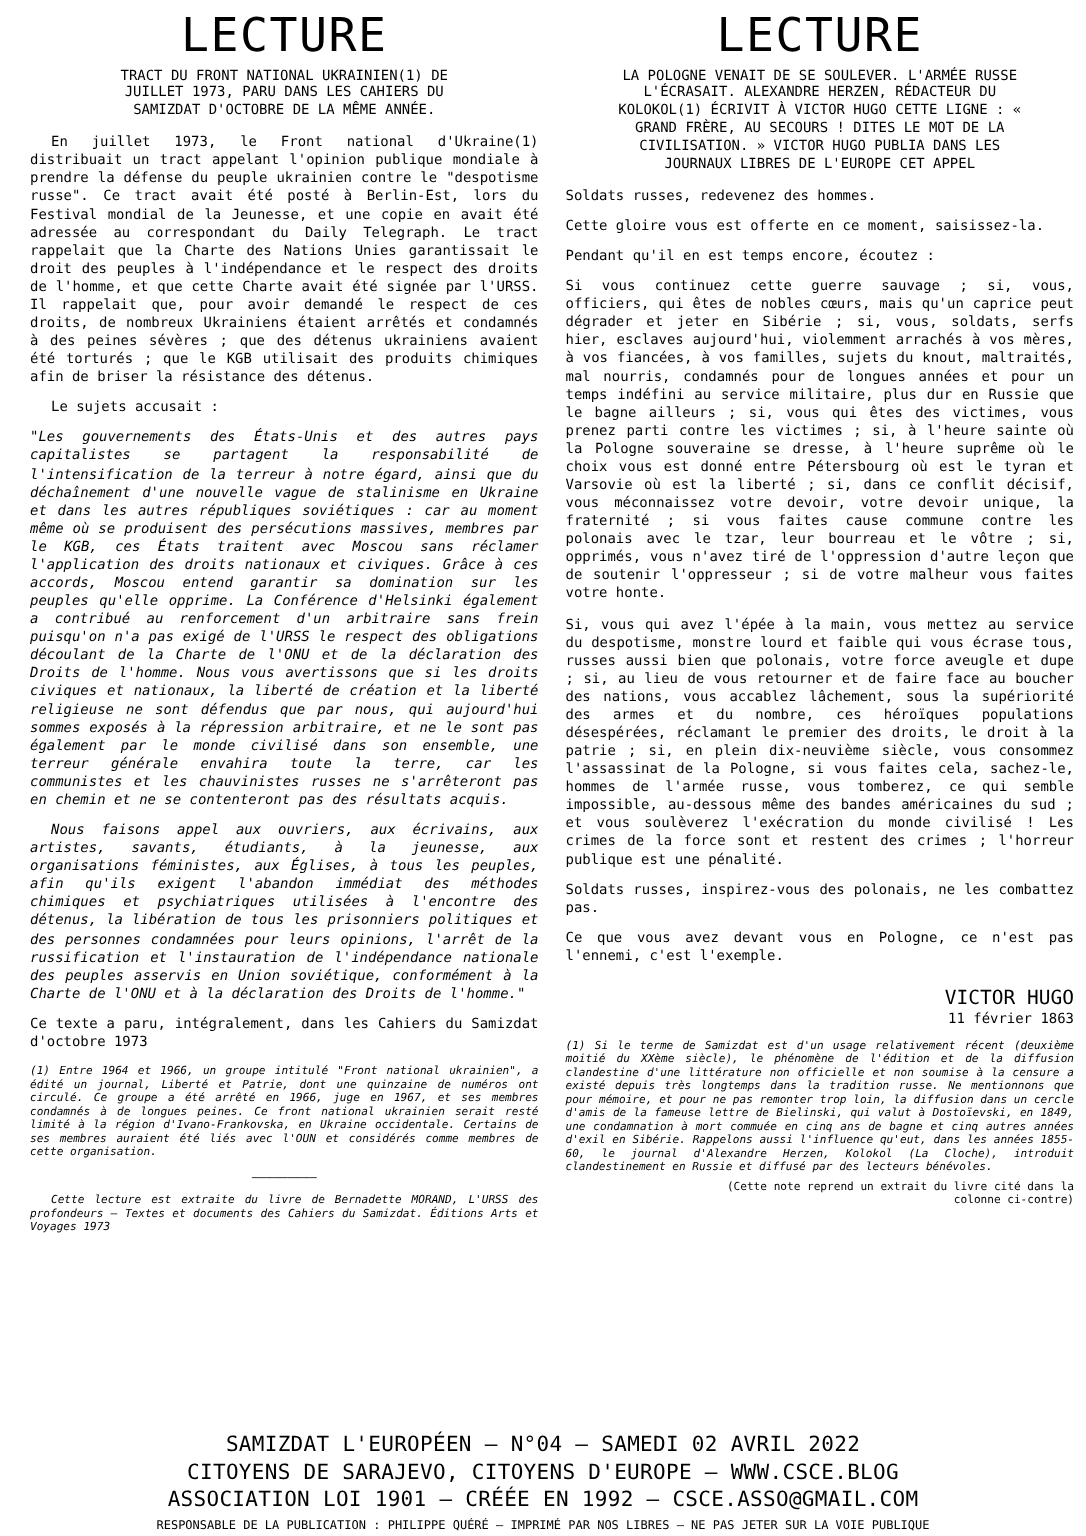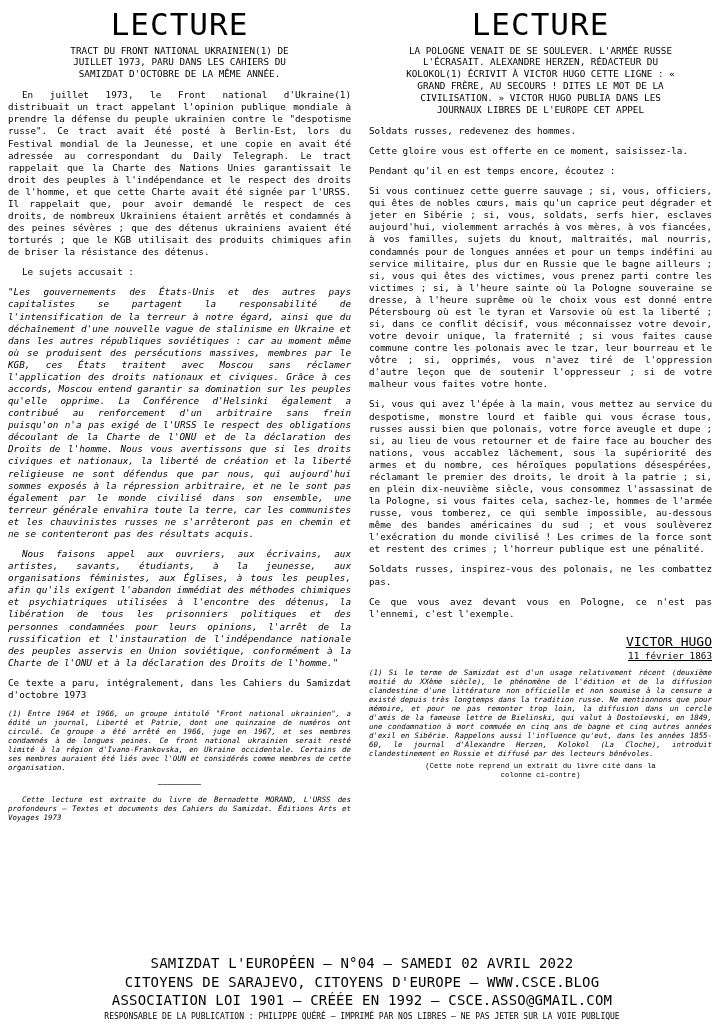--- a/index.html
+++ b/index.html
@@ -12,21 +12,21 @@
     height: 1024px;
     font-family: "DejaVu Sans Mono", "Liberation Mono", monospace;
     color: #000000;
     position: relative;
     overflow: hidden;
   }
   .page {
     width: 724px;
     height: 1024px;
     box-sizing: border-box;
-    padding: 6px 8px 2px 8px;
+    padding: 6px 8px 2px 20px;
     position: relative;
   }
   .columns {
     display: flex;
     flex-direction: row;
     align-items: flex-start;
     gap: 10px;
   }
   .col {
     width: 347px;
@@ -65,45 +65,43 @@
     font-style: italic;
     white-space: pre-line;
     margin: 0 0 8px 0;
   }
   .signature {
     text-align: right;
     font-size: 13px;
     line-height: 1.25;
     margin-top: 14px;
     margin-bottom: 2px;
-    text-decoration: underline;
   }
   .signature .sig-date { font-size: 9.3px; }
 
   .footnote {
     font-size: 7.4px;
     line-height: 1.22;
     text-align: justify;
     white-space: pre-line;
     margin: 6px 0 0 0;
     font-style: italic;
   }
   .footnote-sep {
     text-align: center;
     font-size: 8px;
     letter-spacing: 0px;
     margin: 8px 0 4px 0;
   }
   .footnote-note {
     font-size: 7.4px;
     line-height: 1.22;
-    text-align: center;
+    text-align: right;
     white-space: pre-line;
     margin: 4px 0 0 0;
-    font-family: Liberation Mono, monospace;
   }
   .footer {
     position: absolute;
     left: 0;
     right: 0;
     bottom: 2px;
     text-align: center;
   }
   .footer-line1 {
     font-size: 14px;

